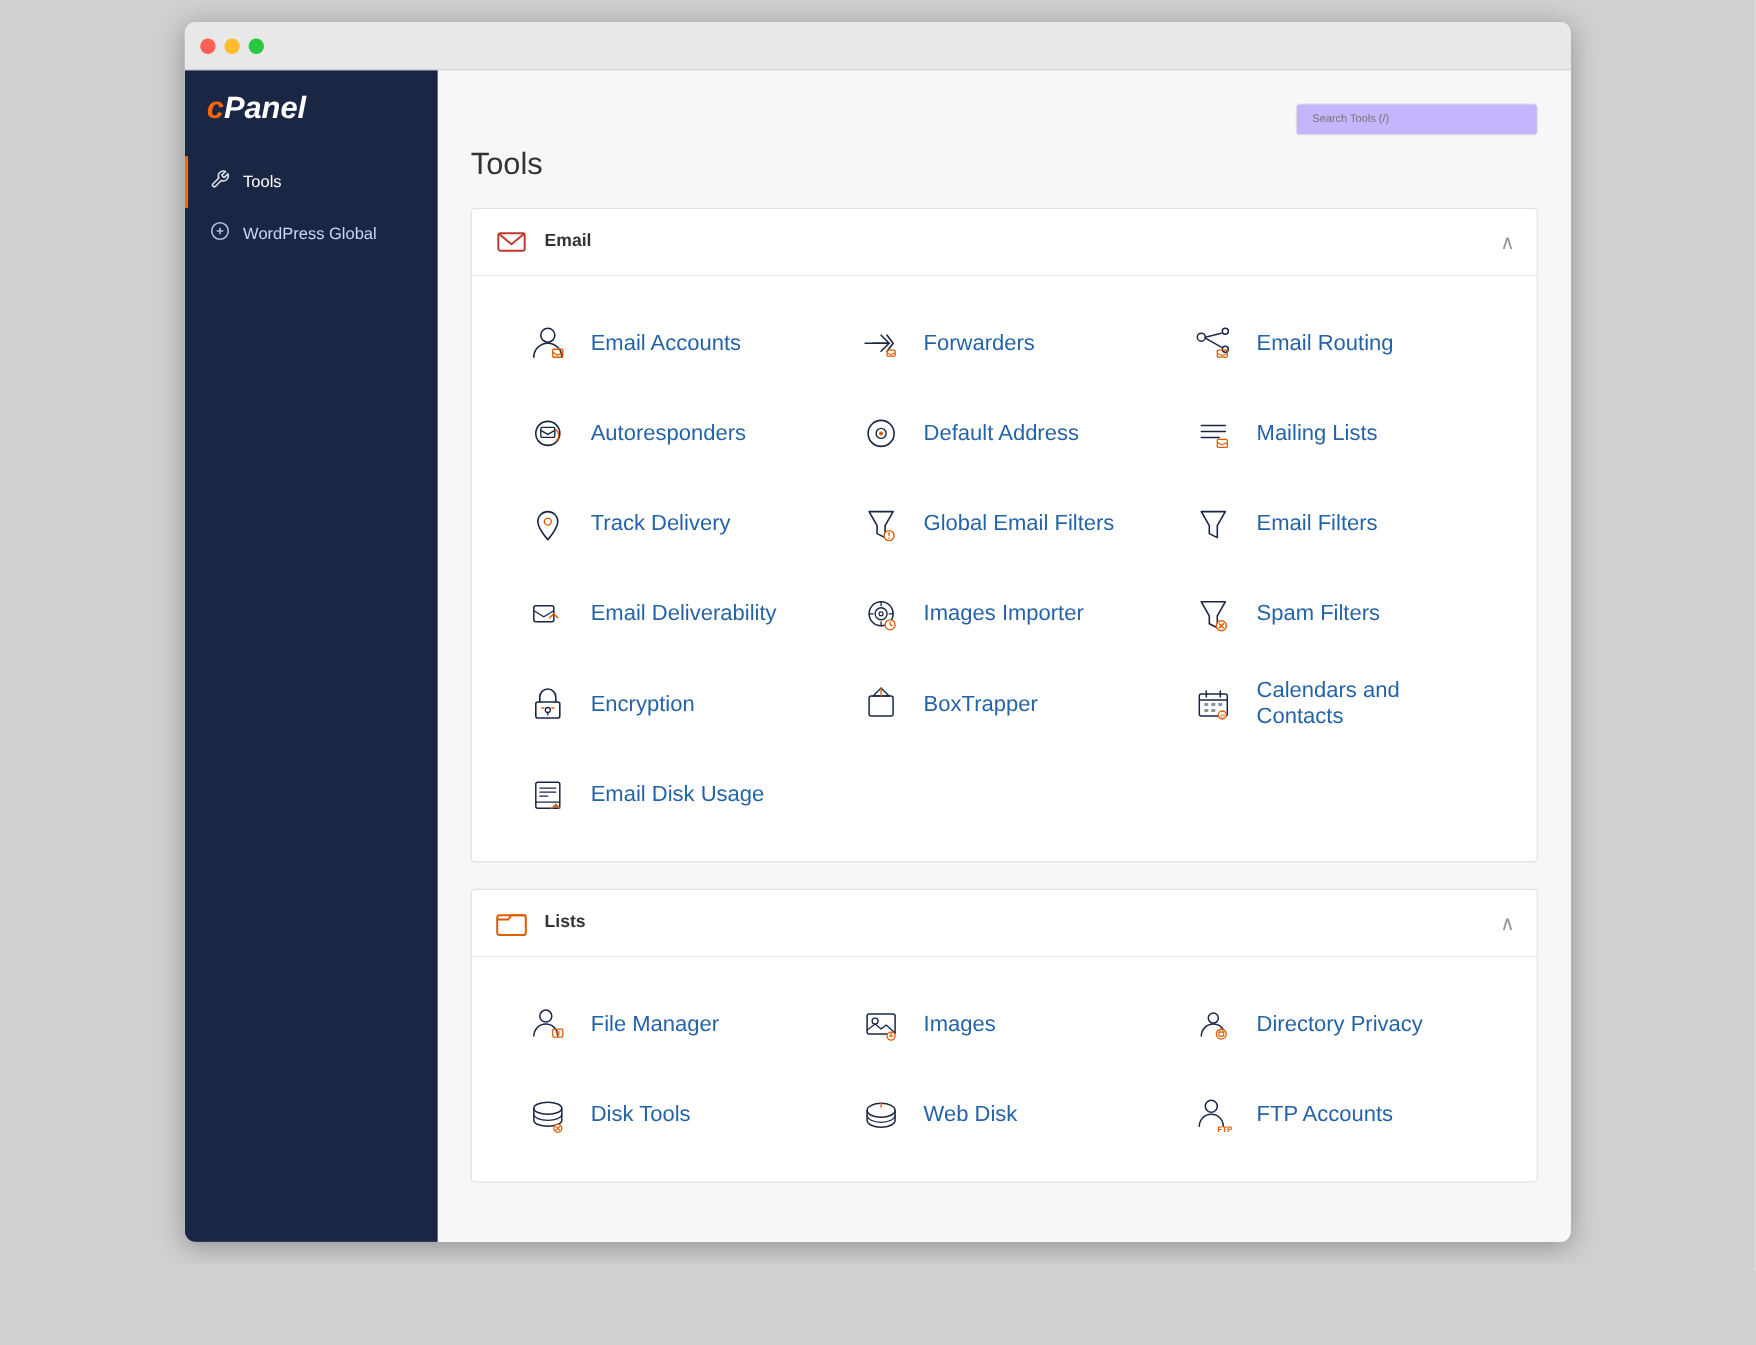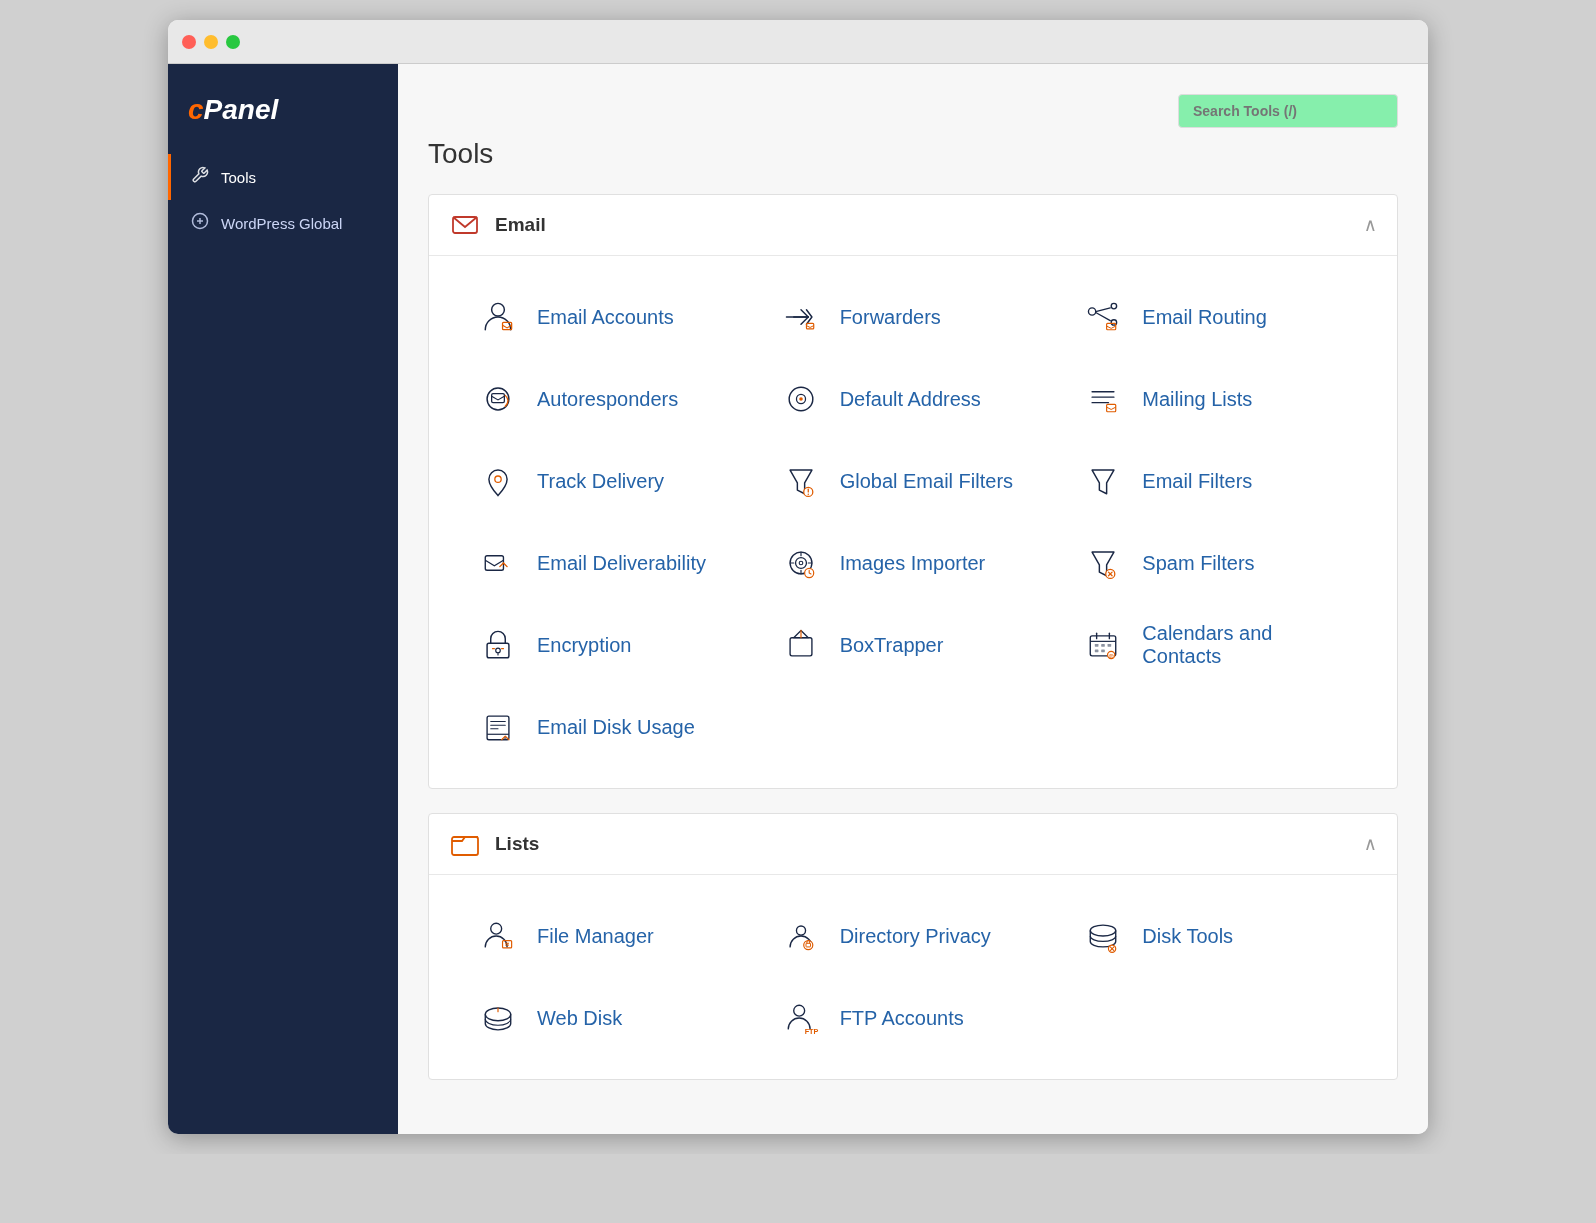--- a/index.html
+++ b/index.html
@@ -38,21 +38,21 @@
       height: calc(100% - 44px);
       min-height: 900px;
     }
 
     
     .sidebar {
       width: 230px;
       background: #1a2744;
       color: #fff;
       flex-shrink: 0;
-      padding-top: 20px;
+      padding-top: 8px;
     }
 
     .sidebar-logo {
       padding: 10px 20px 28px;
     }
 
     .sidebar-logo .cpanel-text {
       font-size: 28px;
       font-weight: 700;
       color: #fff;
@@ -97,25 +97,24 @@
       display: flex;
       justify-content: flex-end;
       margin-bottom: 10px;
     }
 
     .search-input {
       width: 220px;
       padding: 8px 14px;
       border: 1px solid #ddd;
       border-radius: 4px;
-      font-size: 14px;
+      font-size: 10px;
       color: #666;
-      background: #86efac;
+      background: #c4b5fd;
       outline: none;
-      font-weight: bold;
     }
 
     .page-title {
       font-size: 28px;
       font-weight: 400;
       color: #333;
       margin-bottom: 24px;
     }
 
     
@@ -143,21 +142,21 @@
 
     .section-icon {
       width: 32px;
       height: 32px;
       display: flex;
       align-items: center;
       justify-content: center;
     }
 
     .section-title {
-      font-size: 19px;
+      font-size: 16px;
       font-weight: 600;
       color: #333;
     }
 
     .section-chevron {
       color: #999;
       font-size: 18px;
     }
 
     .section-body {
@@ -497,20 +496,33 @@
                   <circle cx="20" cy="14" r="6" stroke="#1a2744" stroke-width="1.5" fill="none"></circle>
                   <path d="M8 34c0-6.627 5.373-12 12-12h0c6.627 0 12 5.373 12 12" stroke="#1a2744" stroke-width="1.5" fill="none" stroke-linecap="round"></path>
                   <rect x="27" y="27" width="10" height="8" rx="1" stroke="#e05c00" stroke-width="1.3" fill="none"></rect>
                   <line x1="30" y1="30" x2="34" y2="30" stroke="#e05c00" stroke-width="1.2"></line>
                   <line x1="30" y1="32" x2="34" y2="32" stroke="#e05c00" stroke-width="1.2"></line>
                 </svg>
               </div>
               <span class="tool-item-label">File Manager</span>
             </div>
 
+            <div class="tool-item">
+              <div class="tool-item-icon">
+                <svg viewBox="0 0 44 44" fill="none">
+                  <rect x="8" y="12" width="28" height="20" rx="2" stroke="#1a2744" stroke-width="1.5" fill="none"></rect>
+                  <circle cx="16" cy="19" r="3" stroke="#1a2744" stroke-width="1.3" fill="none"></circle>
+                  <path d="M8 28l8-6 6 5 5-4 9 8" stroke="#1a2744" stroke-width="1.3" fill="none" stroke-linecap="round" stroke-linejoin="round"></path>
+                  <circle cx="32" cy="34" r="4" fill="white" stroke="#e05c00" stroke-width="1.3"></circle>
+                  <line x1="32" y1="31" x2="32" y2="34" stroke="#e05c00" stroke-width="1.3" stroke-linecap="round"></line>
+                  <line x1="30.5" y1="34" x2="33.5" y2="34" stroke="#e05c00" stroke-width="1.3" stroke-linecap="round"></line>
+                </svg>
+              </div>
+              <span class="tool-item-label">Images</span>
+            </div>
 
             <div class="tool-item">
               <div class="tool-item-icon">
                 <svg viewBox="0 0 44 44" fill="none">
                   <circle cx="22" cy="16" r="5" stroke="#1a2744" stroke-width="1.5" fill="none"></circle>
                   <path d="M10 34c0-6.627 5.373-12 12-12h0c6.627 0 12 5.373 12 12" stroke="#1a2744" stroke-width="1.5" fill="none" stroke-linecap="round"></path>
                   <circle cx="30" cy="32" r="5" fill="white" stroke="#e05c00" stroke-width="1.3"></circle>
                   <rect x="27.5" y="30" width="5" height="4" rx="0.5" stroke="#e05c00" stroke-width="1.1" fill="none"></rect>
                   <path d="M28.5 30v-1.5a1.5 1.5 0 0 1 3 0V30" stroke="#e05c00" stroke-width="1.1" fill="none" stroke-linecap="round"></path>
                 </svg>

